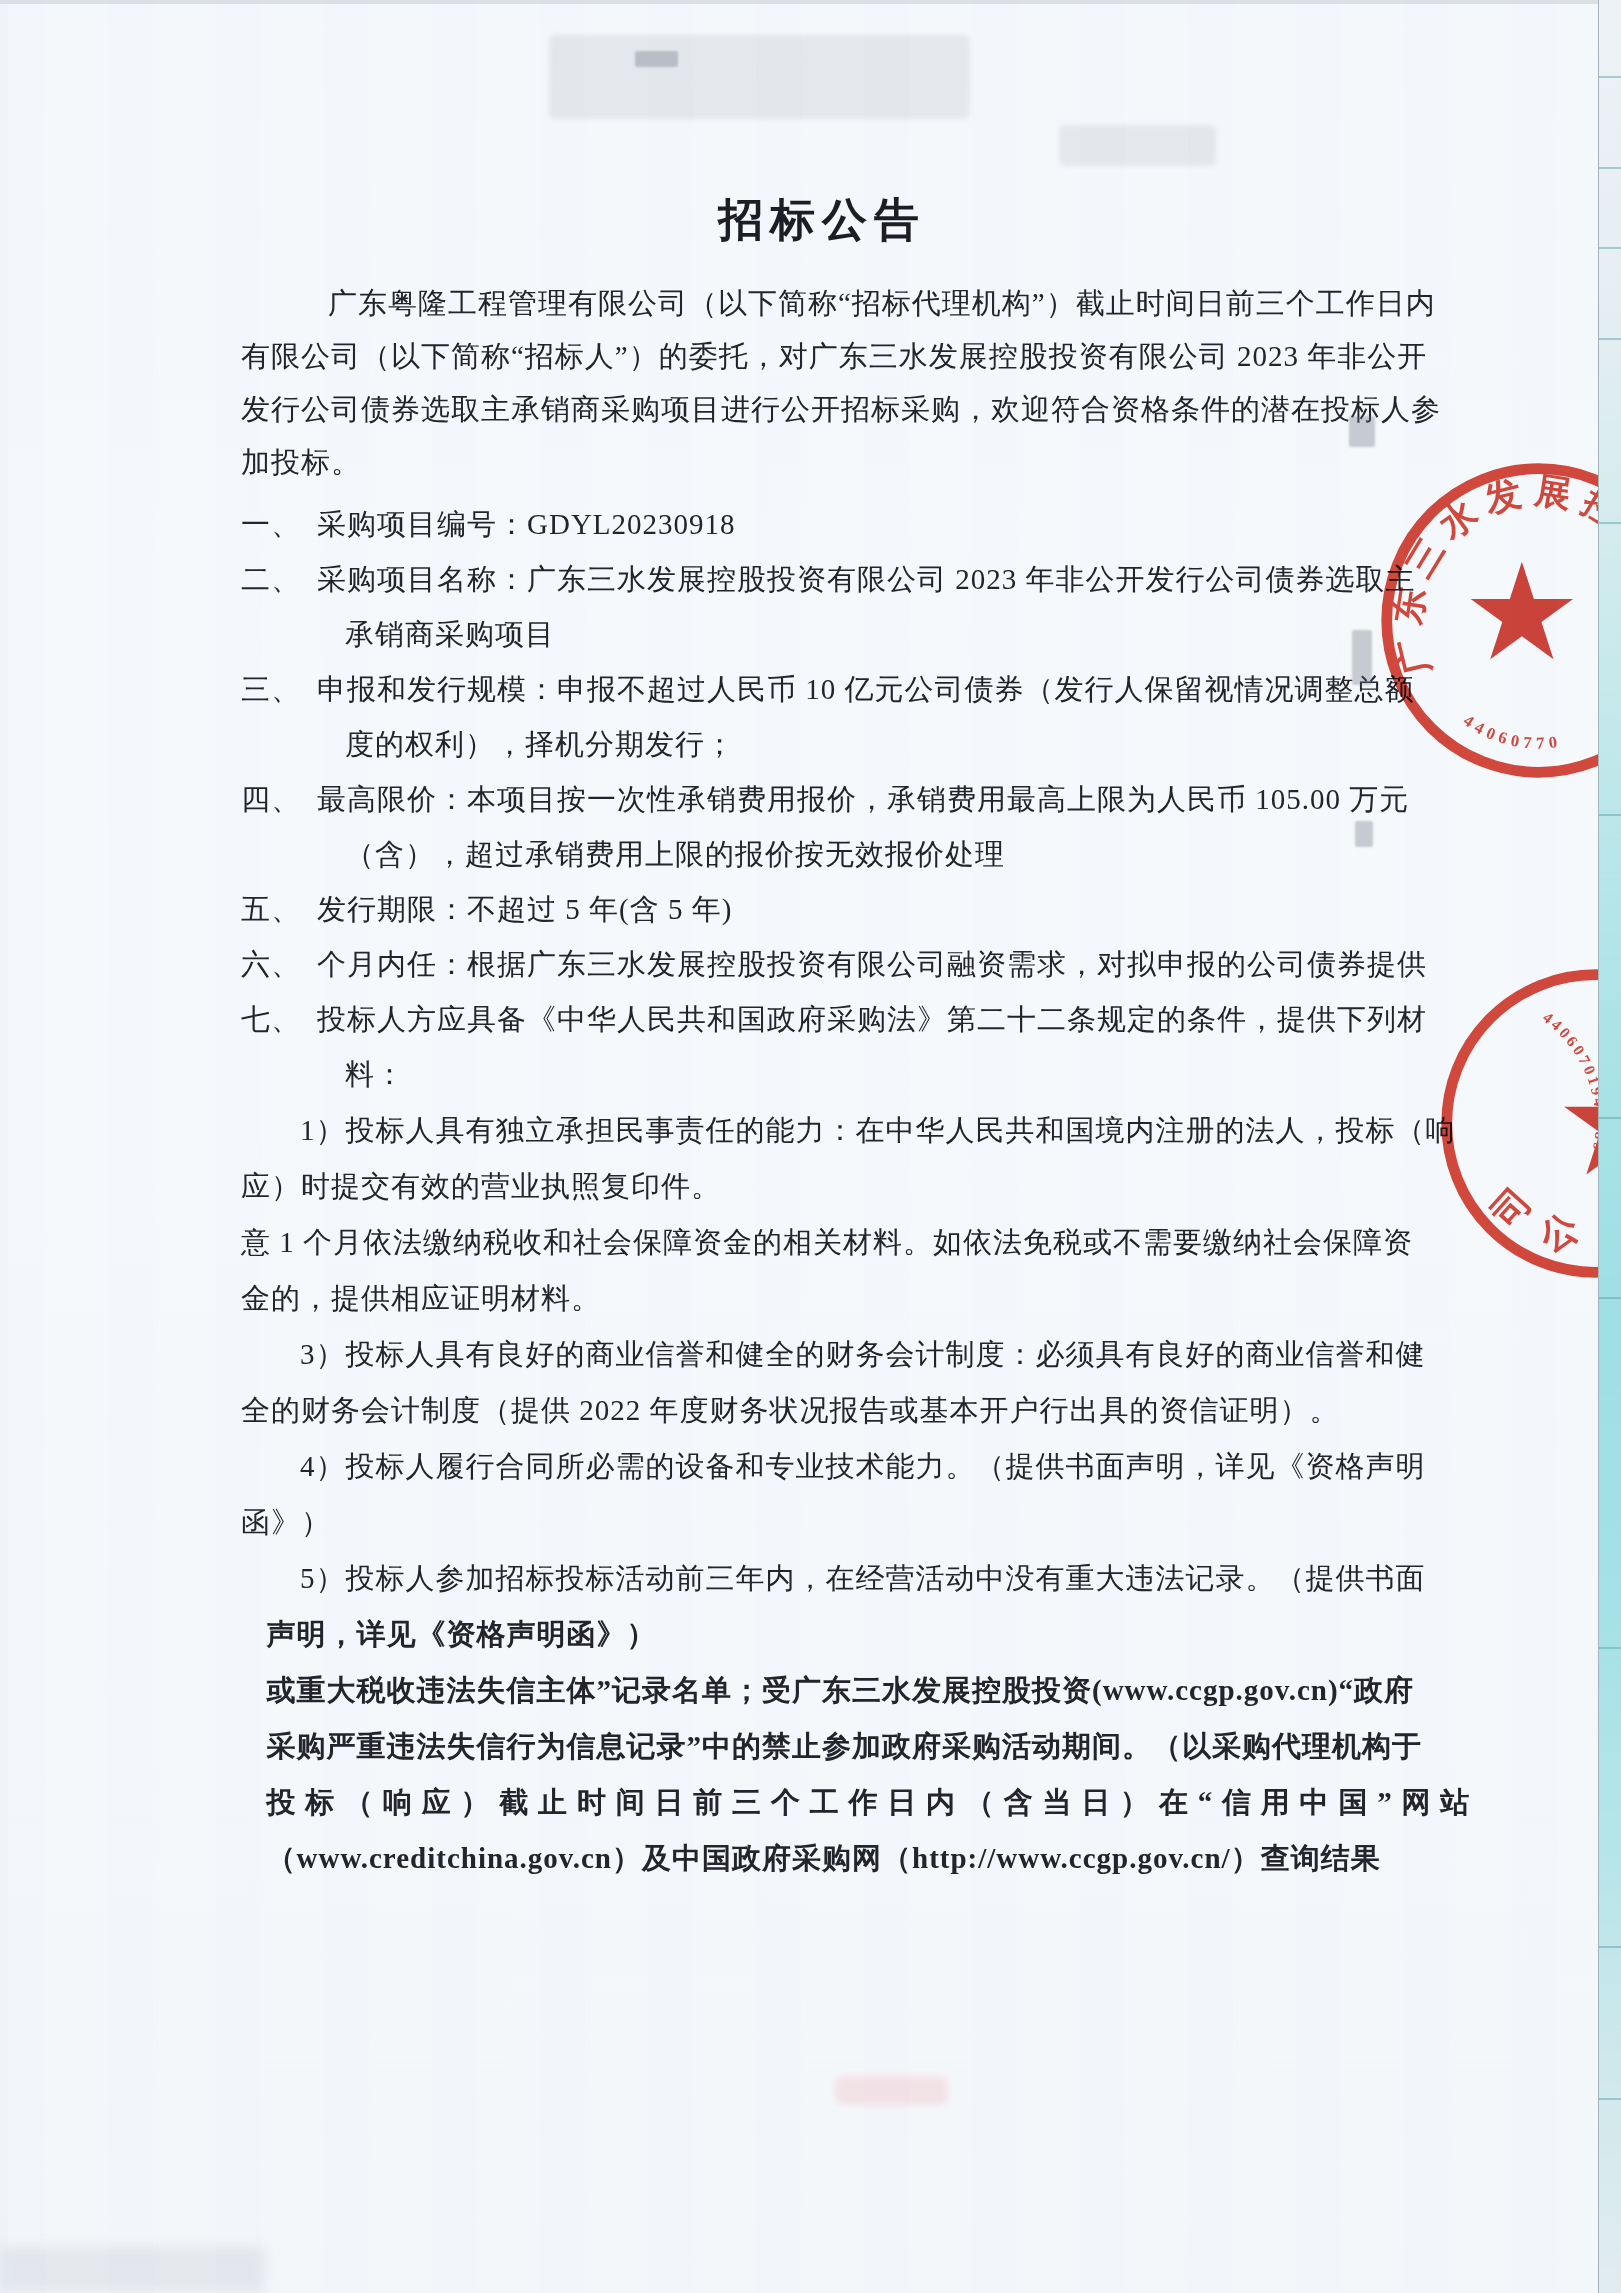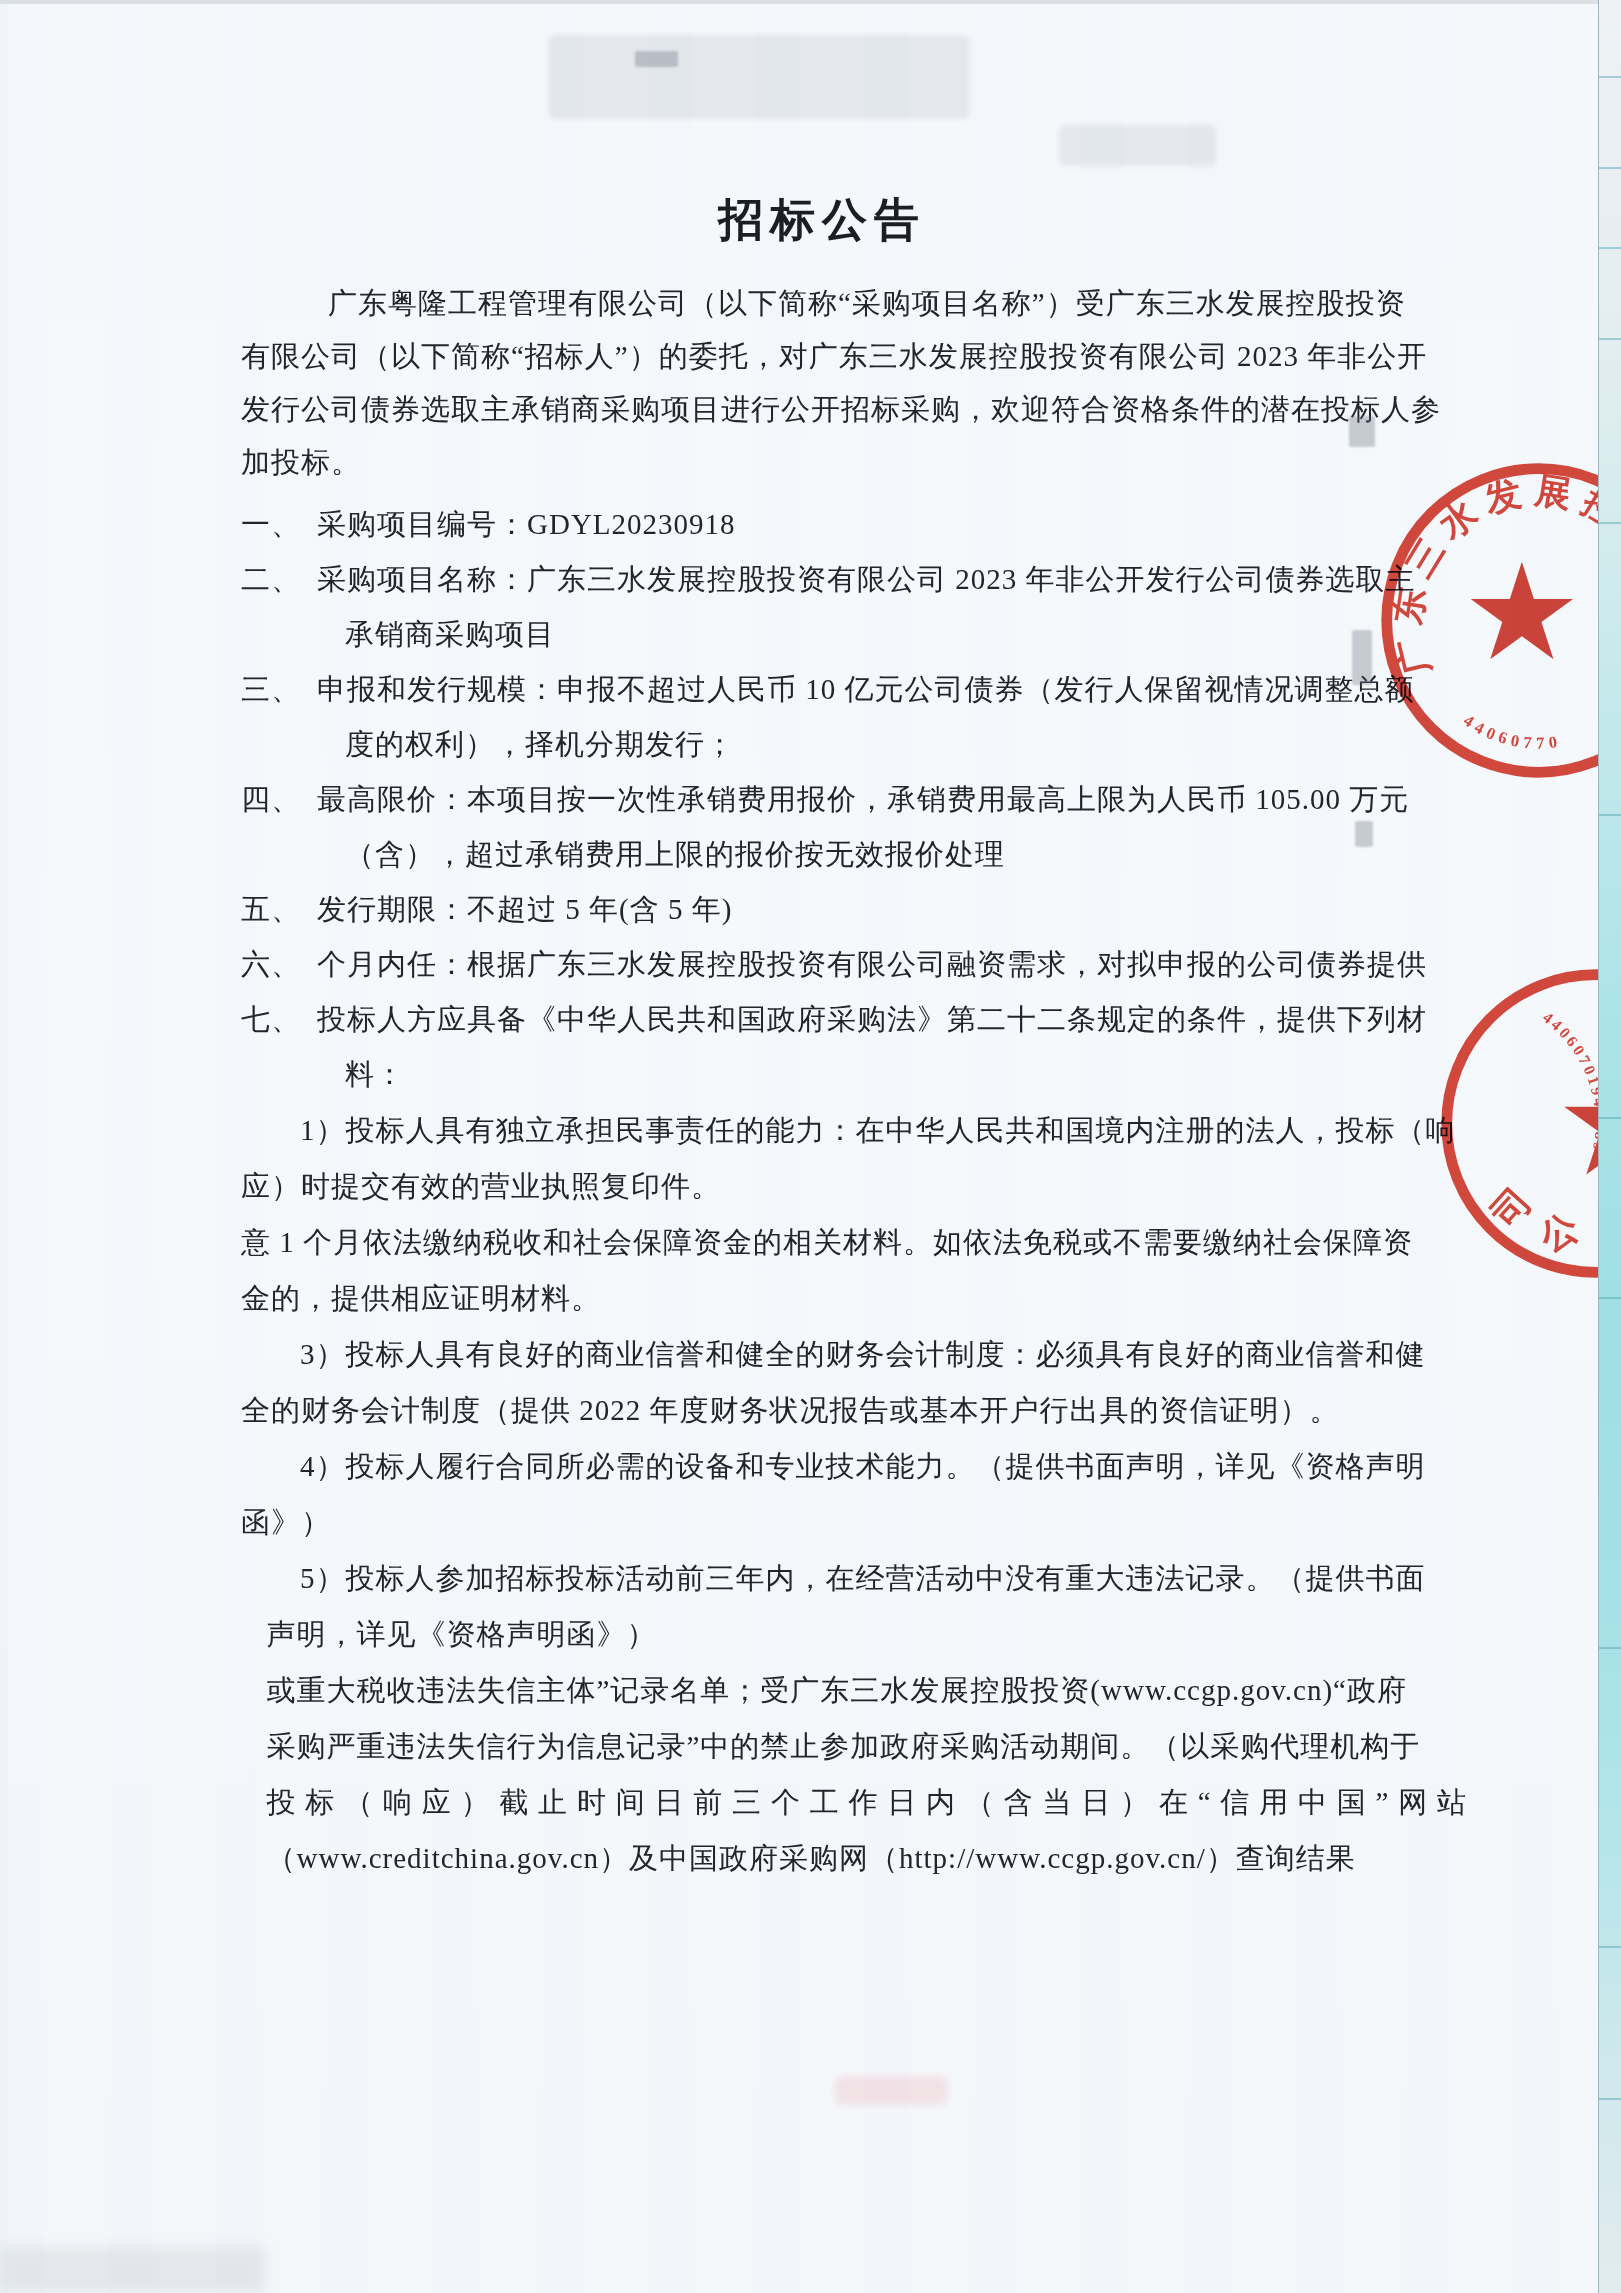--- a/index.html
+++ b/index.html
@@ -23,21 +23,21 @@
     font-size:29px;letter-spacing:1px;
   }
   .line{white-space:nowrap;}
   .t-p1f{height:53px;line-height:53px;padding-left:87px;}
   .t-p1c{height:53px;line-height:53px;}
   .t-item{height:55px;line-height:55px;display:flex;}
   .t-item .no{width:76px;flex:none;}
   .t-itemc{height:55px;line-height:55px;padding-left:104px;}
   .t-sub{height:56px;line-height:56px;padding-left:59px;}
   .t-subc{height:56px;line-height:56px;}
-  .t-subc2{height:56px;line-height:56px;padding-left:25.5px;}
+  .t-subc2{height:56px;line-height:56px;padding-left:25.5px;font-weight:bold;}
   .t-gapA{margin-top:7.8px;}
   .t-spread{letter-spacing:9.8px;}
   
   #edge-strip{
     position:absolute;top:0;right:0;width:21.6px;height:2294px;z-index:40;
     border-left:1px solid #9fb6bf;
     background:linear-gradient(180deg,
       #eef2f5 0%, #e9eff3 8%, #e4eef1 14%, #d6ecee 22%,
       #c2e8eb 32%, #ace3e7 45%, #9edfe4 58%, #a5e1e6 70%,
       #b4e5e9 80%, #cfe8ec 90%, #e2ecef 100%);
@@ -55,21 +55,21 @@
     background:rgba(148,156,168,.17);filter:blur(6.9px);}
 </style>
 </head>
 <body>
 
 <div id="page">
 
   <div id="title">招标公告</div>
 
   <div id="lines">
-      <div class="line t-p1f">广东粤隆工程管理有限公司（以下简称“采购项目名称”）受广东三水发展控股投资</div>
+      <div class="line t-p1f">广东粤隆工程管理有限公司（以下简称“招标代理机构”）截止时间日前三个工作日内</div>
       <div class="line t-p1c">有限公司（以下简称“招标人”）的委托，对广东三水发展控股投资有限公司 2023 年非公开</div>
       <div class="line t-p1c">发行公司债券选取主承销商采购项目进行公开招标采购，欢迎符合资格条件的潜在投标人参</div>
       <div class="line t-p1c">加投标。</div>
       <div class="line t-item t-gapA">
         <span class="no">一、</span>
         <span>采购项目编号：GDYL20230918</span>
       </div>
       <div class="line t-item">
         <span class="no">二、</span>
         <span>采购项目名称：广东三水发展控股投资有限公司 2023 年非公开发行公司债券选取主</span>

